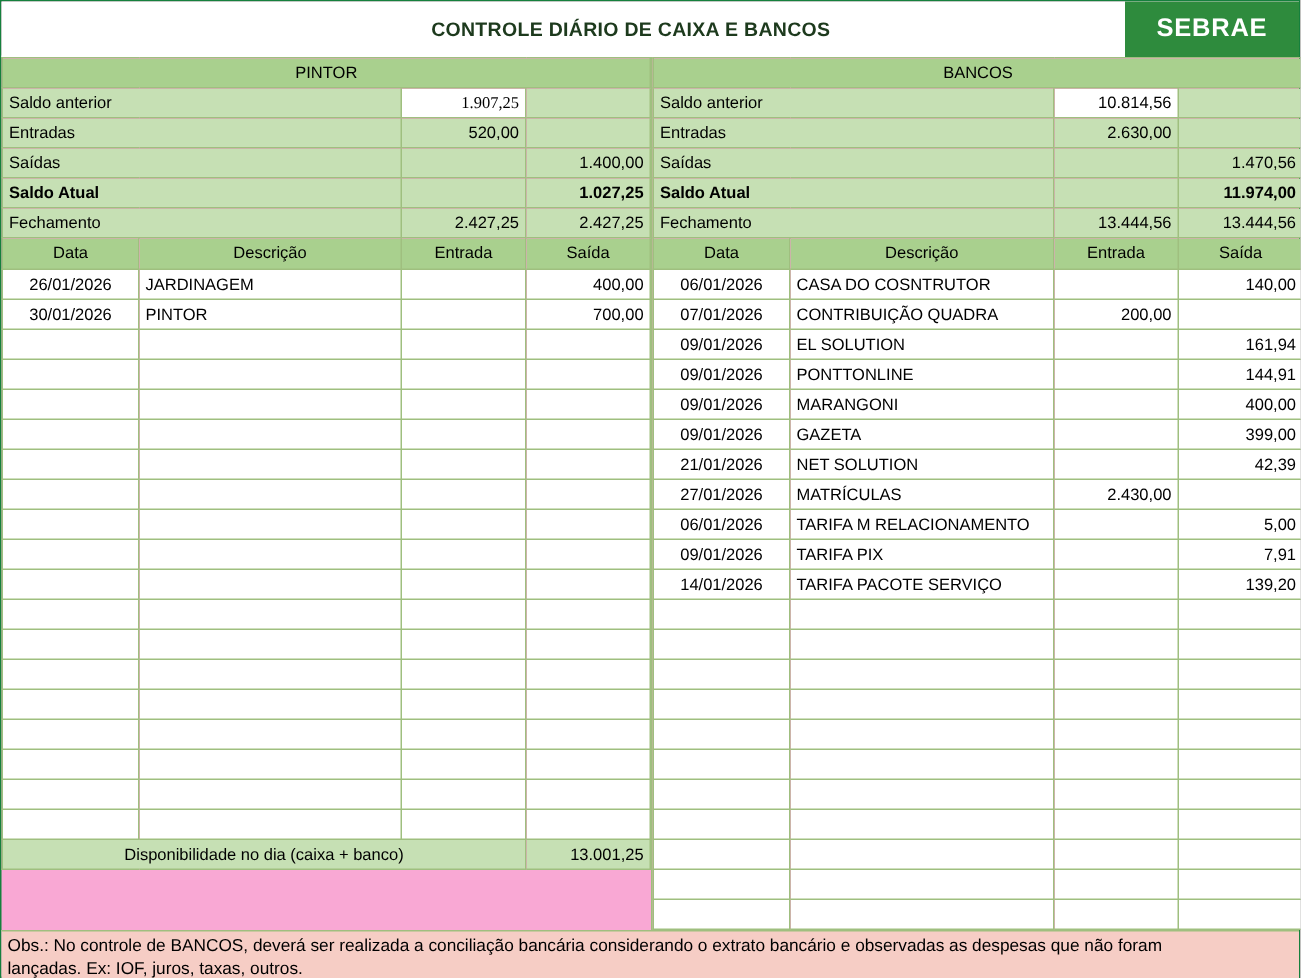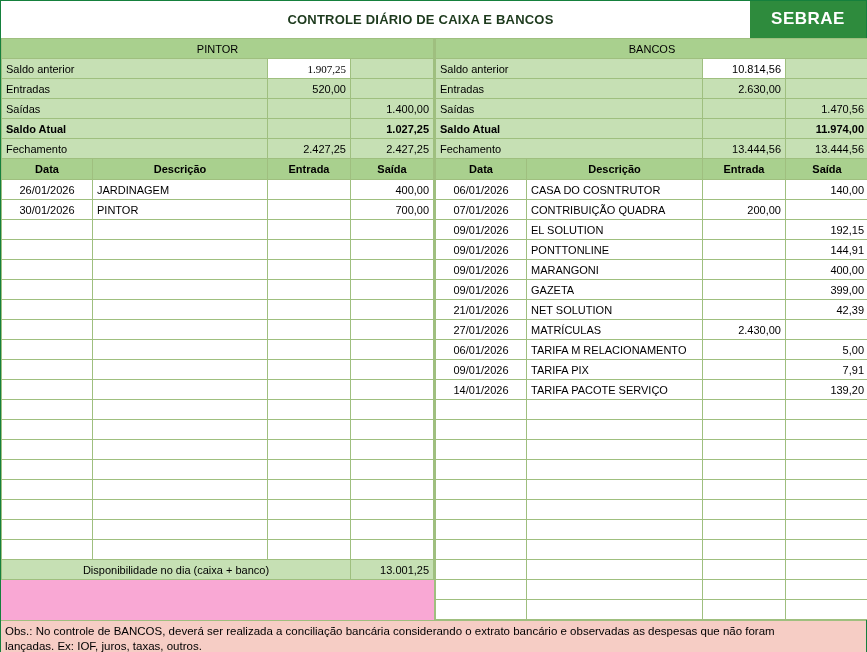--- a/index.html
+++ b/index.html
@@ -90,21 +90,21 @@
     text-align: left;
   }
   .sum-label.bold { font-weight: bold; }
   .sum-shade { background: #c6e0b4; }
   .num { text-align: right; }
   .white { background: #ffffff; }
 
   tr.colhead td {
     background: #a9d08e;
     text-align: center;
-    font-weight: bold;
+    font-weight: normal;
     height: 21px;
   }
   tr.datarow td { background: #ffffff; height: 20px; }
   tr.datarow td.c-date { text-align: center; }
   tr.datarow td.c-desc { text-align: left; }
   tr.datarow td.c-in, tr.datarow td.c-out { text-align: right; }
 
   
   .selected {
     outline: 2px solid #217346;
@@ -361,21 +361,21 @@
             <tr class="datarow">
               <td class="c-date">07/01/2026</td>
               <td class="c-desc">CONTRIBUIÇÃO QUADRA</td>
               <td class="c-in">200,00</td>
               <td class="c-out"></td>
             </tr>
             <tr class="datarow">
               <td class="c-date">09/01/2026</td>
               <td class="c-desc">EL SOLUTION</td>
               <td class="c-in"></td>
-              <td class="c-out">192,15</td>
+              <td class="c-out">161,94</td>
             </tr>
             <tr class="datarow">
               <td class="c-date">09/01/2026</td>
               <td class="c-desc">PONTTONLINE</td>
               <td class="c-in"></td>
               <td class="c-out">144,91</td>
             </tr>
             <tr class="datarow">
               <td class="c-date">09/01/2026</td>
               <td class="c-desc">MARANGONI</td>

